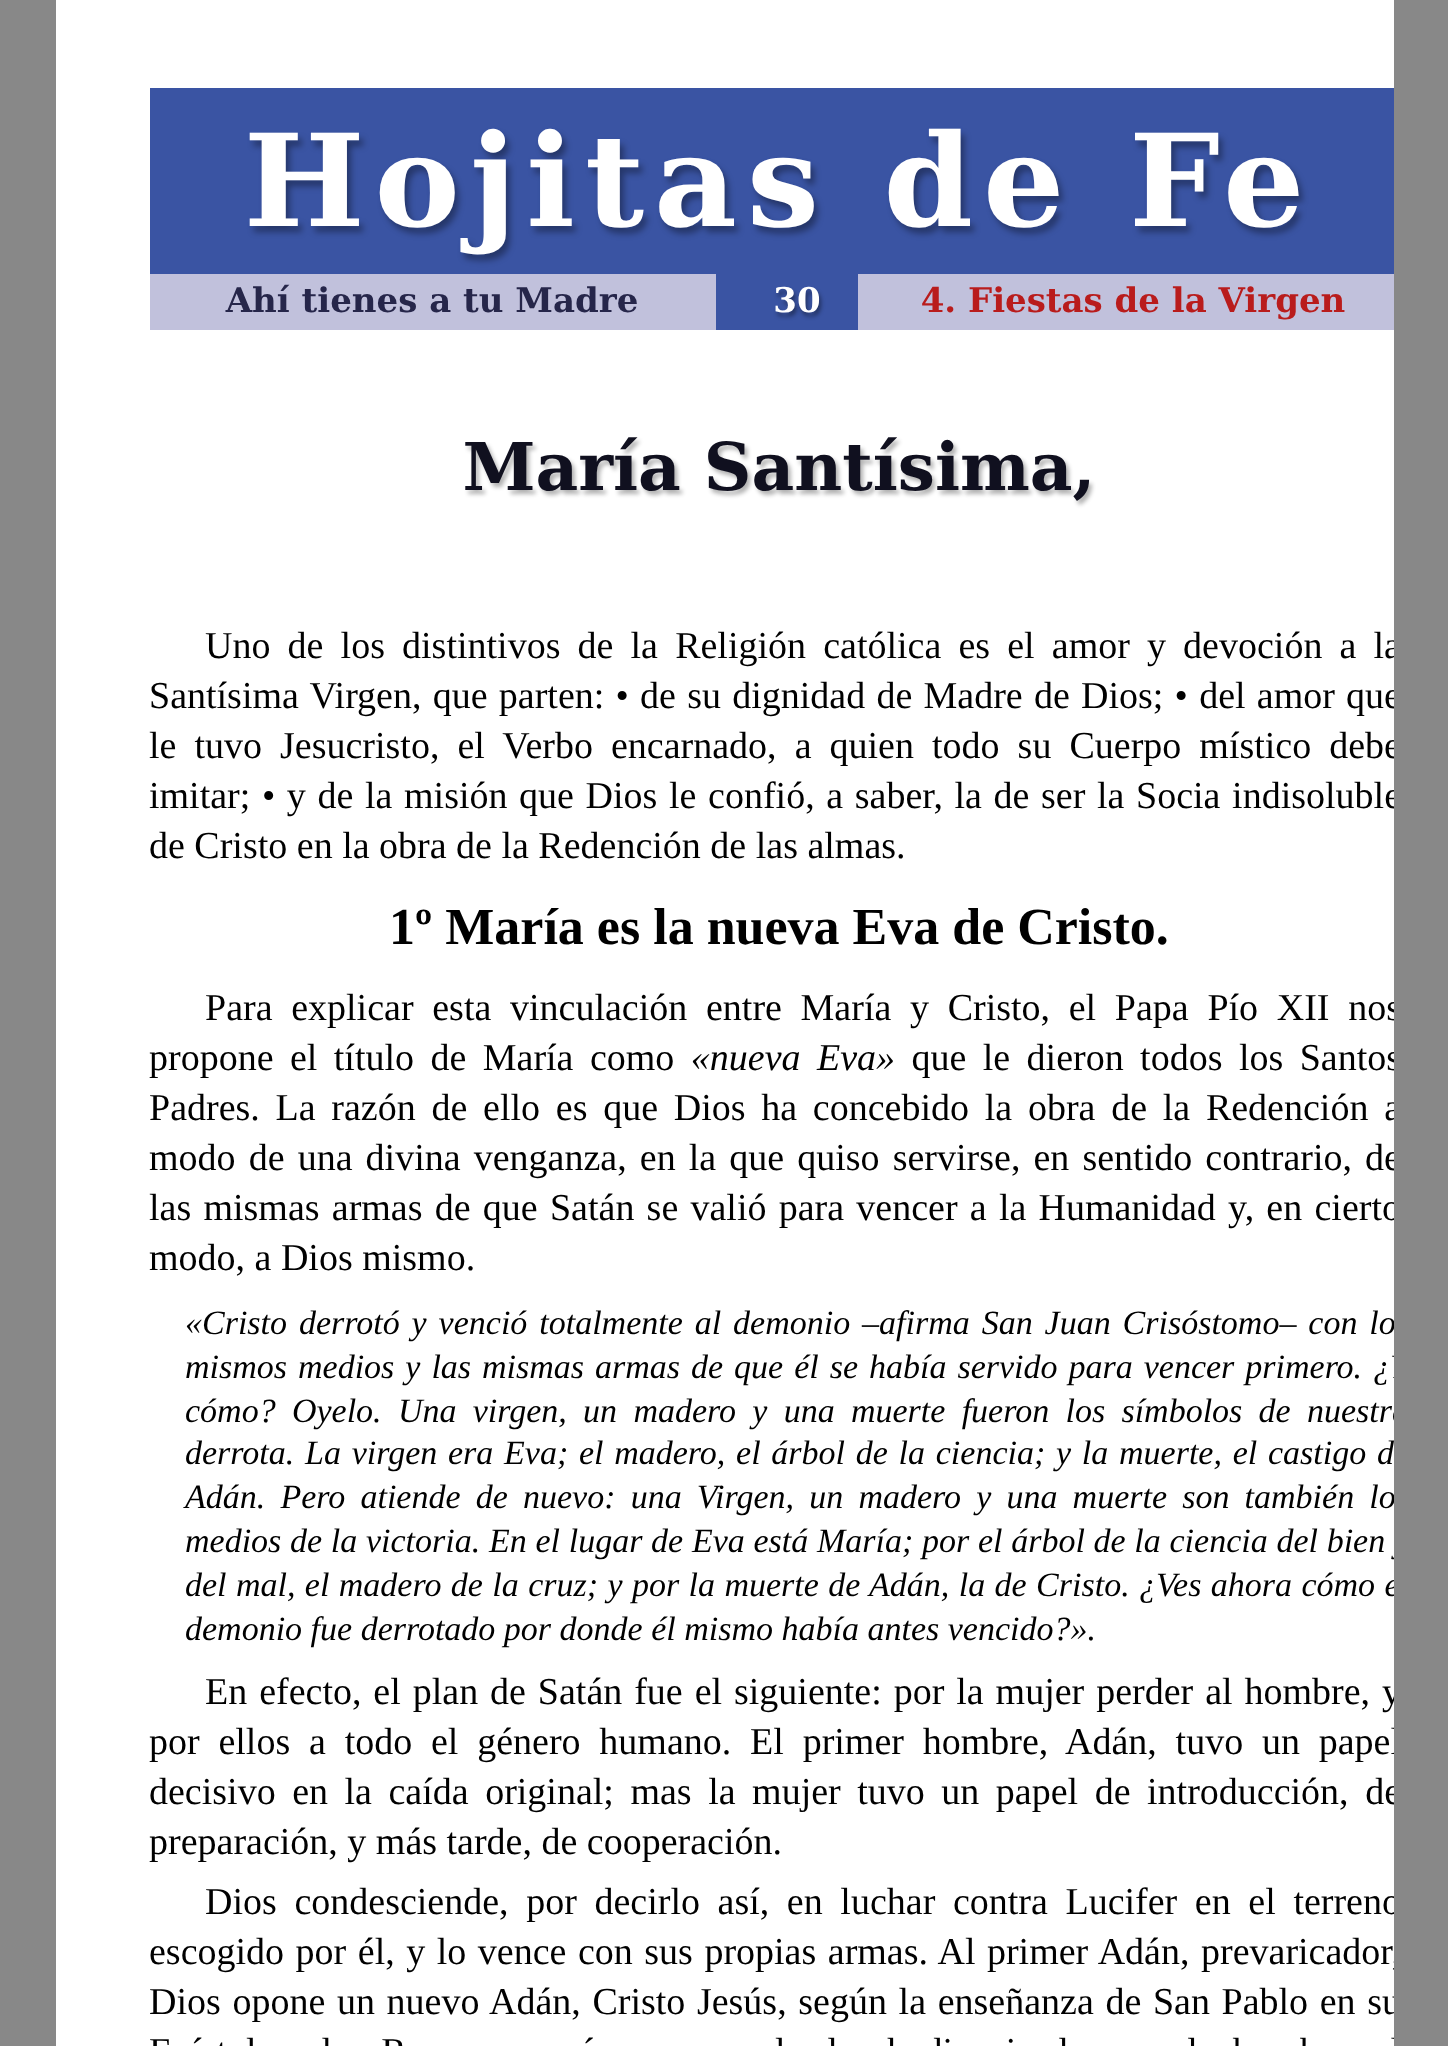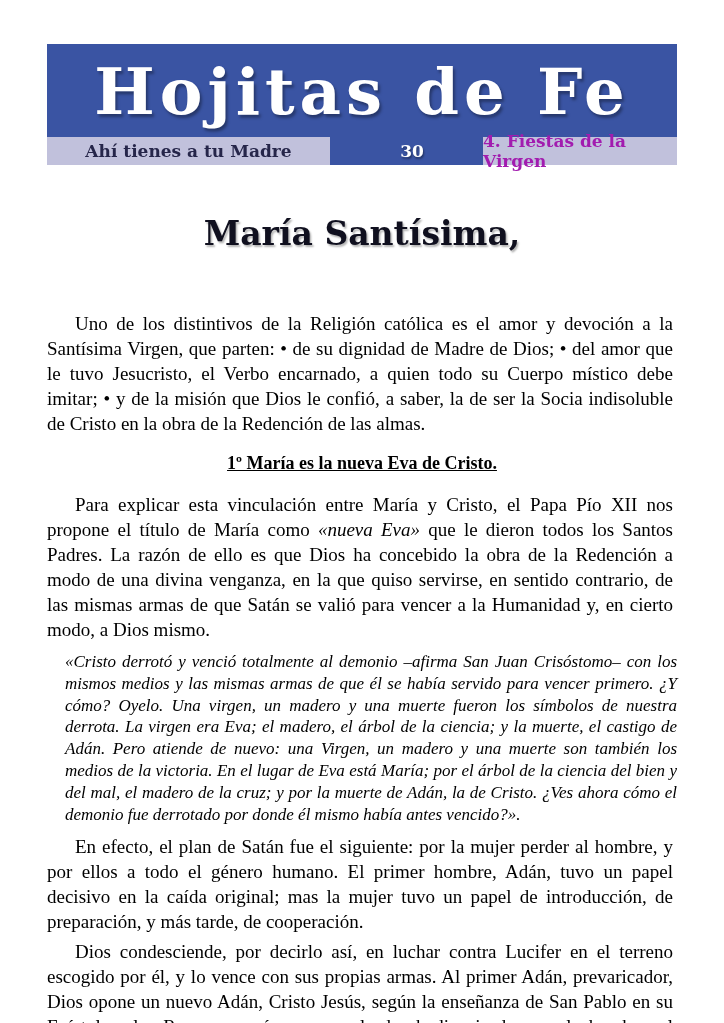--- a/index.html
+++ b/index.html
@@ -2,21 +2,21 @@
 <html lang="es"><head>
 <meta charset="utf-8">
 <style>
   html, body {
     margin: 0;
     padding: 0;
     background: #888;
   }
   .page {
     position: relative;
-    width: 724px;
+    width: 669px;
     height: 1023px;
     margin: 0 auto;
     background: #ffffff;
     overflow: hidden;
     font-family: "Liberation Serif", serif;
     color: #000;
   }
 
   
   .masthead {
@@ -43,21 +43,20 @@
     padding-top: 2px;
     text-shadow: 2px 3px 3px rgba(0,0,0,0.35), 0 0 1px #3a54a3;
     white-space: nowrap;
   }
   .masthead-band {
     display: flex;
     height: 28px;
     font-family: "DejaVu Serif", serif;
     font-weight: bold;
     font-size: 17px;
-    gap: 41px;
   }
   .band-left {
     width: 283px;
     background: #c1c1dc;
     color: #26264a;
     display: flex;
     align-items: center;
     justify-content: center;
   }
   .band-num {
@@ -66,21 +65,21 @@
     color: #ffffff;
     display: flex;
     align-items: center;
     justify-content: center;
     text-shadow: 1px 2px 2px rgba(0,0,0,0.4);
     margin-left: 11px;
   }
   .band-right {
     flex: 1;
     background: #c1c1dc;
-    color: #a21caf;
+    color: #b91c1c;
     display: flex;
     align-items: center;
     justify-content: center;
   }
 
   
   .article-title {
     position: absolute;
     left: 47px;
     top: 192px;
@@ -104,24 +103,23 @@
     line-height: 25px;
     text-align: justify;
   }
   .para {
     margin: 0 4px 5px 0;
     text-indent: 28px;
   }
   .section-heading {
     text-align: center;
     font-weight: bold;
-    font-size: 18px;
+    font-size: 26px;
     margin: 15px 0 16px 0;
     text-indent: 0;
-    text-decoration: underline;
   }
   .quote-block {
     margin: 9px 0 9px 18px;
     font-style: italic;
     font-size: 17px;
     line-height: 21.8px;
     text-indent: 0;
     text-align: justify;
   }
   .italic { font-style: italic; }

